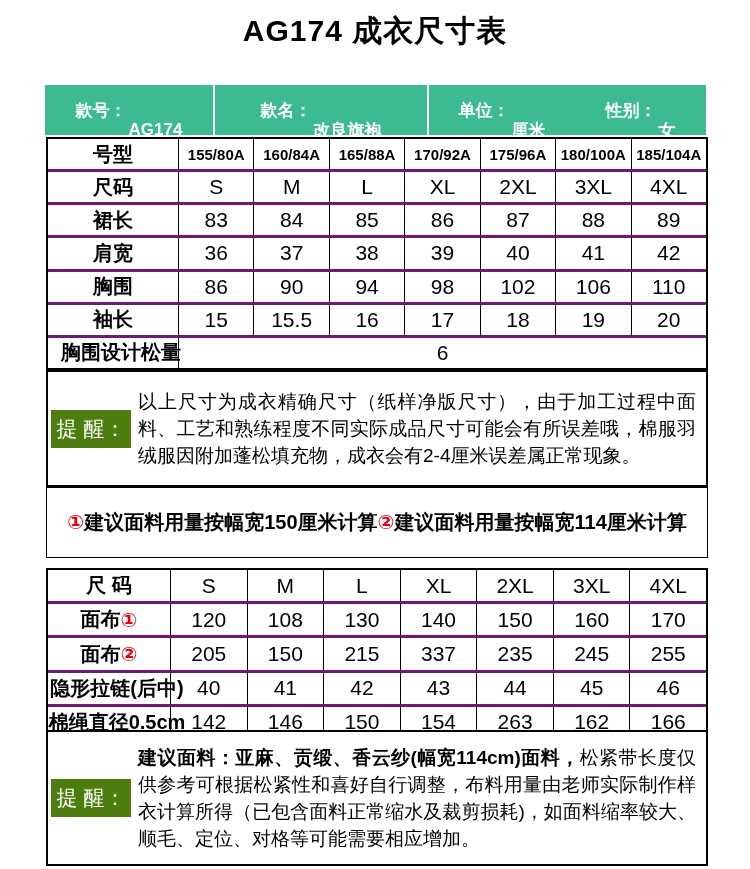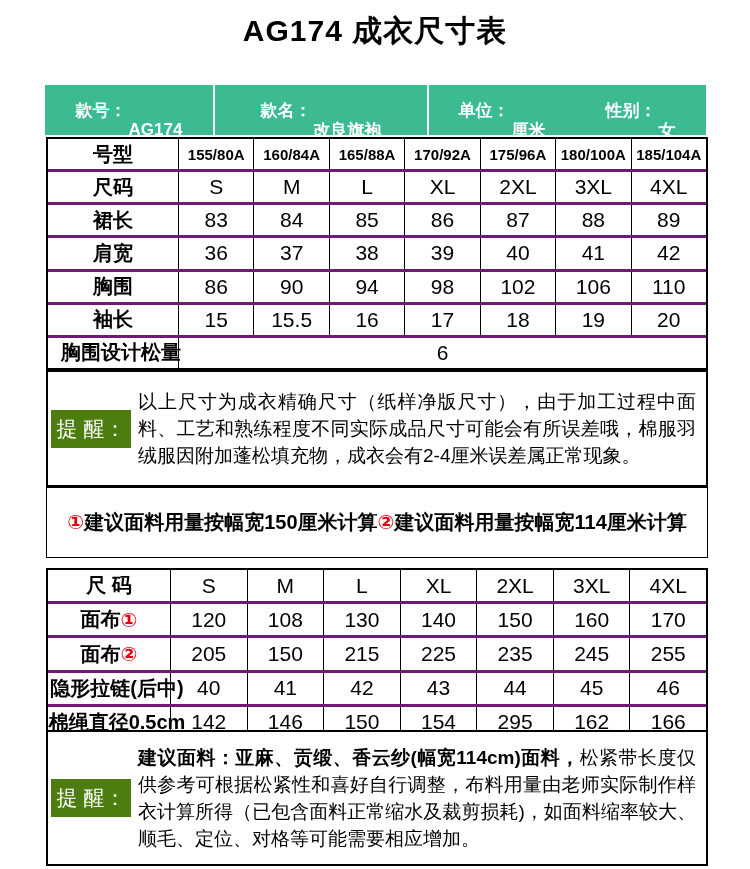--- a/index.html
+++ b/index.html
@@ -201,42 +201,42 @@
         <div class="cell value">140</div>
         <div class="cell value">150</div>
         <div class="cell value">160</div>
         <div class="cell value">170</div>
       </div>
       <div class="trow">
         <div class="cell label">面布<span class="rednum">②</span></div>
         <div class="cell value">205</div>
         <div class="cell value">150</div>
         <div class="cell value">215</div>
-        <div class="cell value">225</div>
+        <div class="cell value">337</div>
         <div class="cell value">235</div>
         <div class="cell value">245</div>
         <div class="cell value">255</div>
       </div>
       <div class="trow">
         <div class="cell label small">隐形拉链(后中)</div>
         <div class="cell value">40</div>
         <div class="cell value">41</div>
         <div class="cell value">42</div>
         <div class="cell value">43</div>
         <div class="cell value">44</div>
         <div class="cell value">45</div>
         <div class="cell value">46</div>
       </div>
       <div class="trow">
         <div class="cell label small">棉绳直径0.5cm</div>
         <div class="cell value">142</div>
         <div class="cell value">146</div>
         <div class="cell value">150</div>
         <div class="cell value">154</div>
-        <div class="cell value">295</div>
+        <div class="cell value">263</div>
         <div class="cell value">162</div>
         <div class="cell value">166</div>
       </div>
     </div>
 
   <div class="reminder" id="reminder-bottom">
     <div class="rem-label">提 醒：</div>
     <div class="rem-text">
       <span class="bold">建议面料：亚麻、贡缎、香云纱(幅宽114cm)面料，</span><span>松紧带长度仅供参考可根据松紧性和喜好自行调整，布料用量由老师实际制作样衣计算所得（已包含面料正常缩水及裁剪损耗)，如面料缩率较大、顺毛、定位、对格等可能需要相应增加。</span>
     </div>

